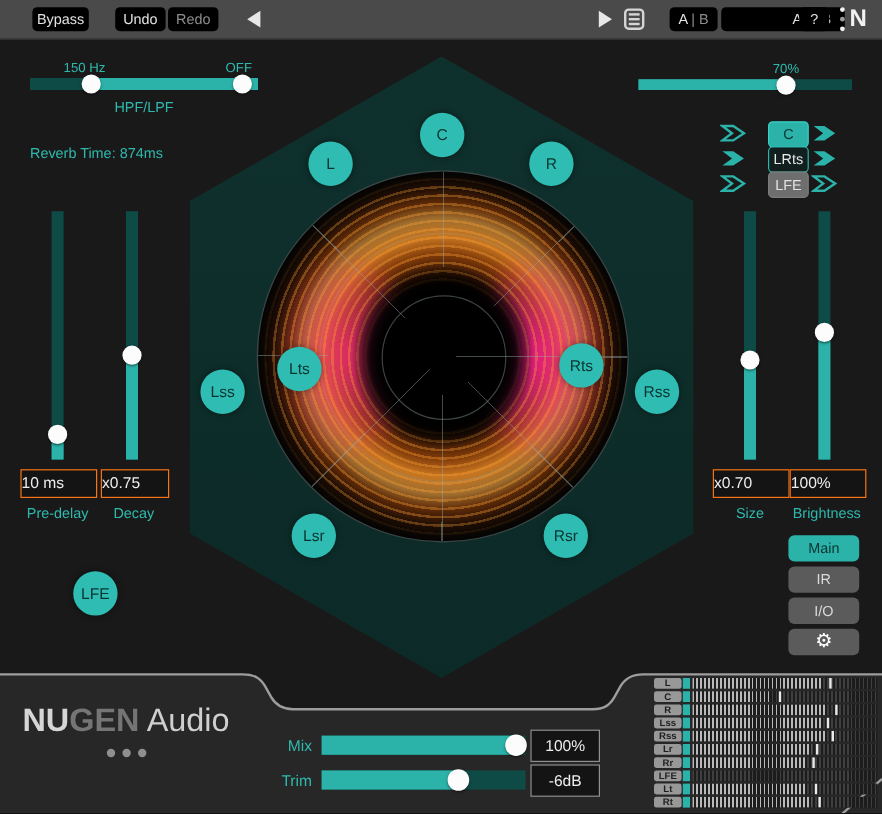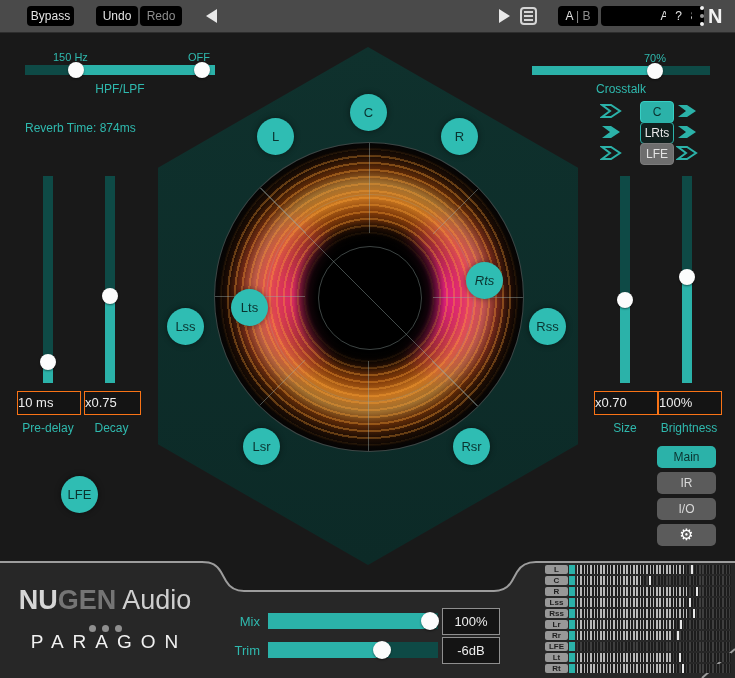--- a/index.html
+++ b/index.html
@@ -147,21 +147,21 @@
     <div class="center-hole"></div>
     <div class="grid-circle" style="left:103px;top:103px;width:102px;height:102px;"></div>
     <div class="grid-circle" style="left:51px;top:51px;width:206px;height:206px;border-color:rgba(150,168,165,.25);"></div>
     <div class="spokes"></div>
   </div>
 
   <div class="puck" style="left:350px;top:94px;">C</div>
   <div class="puck" style="left:257px;top:118px;">L</div>
   <div class="puck" style="left:441px;top:118px;">R</div>
   <div class="puck" style="left:231px;top:277px;margin-top:12px;">Lts</div>
-  <div class="puck" style="left:466px;top:262px;font-style:italic;">Rts</div>
+  <div class="puck" style="left:466px;top:286px;">Rts</div>
   <div class="puck" style="left:167px;top:308px;">Lss</div>
   <div class="puck" style="left:529px;top:308px;">Rss</div>
   <div class="puck" style="left:243px;top:428px;">Lsr</div>
   <div class="puck" style="left:453px;top:428px;">Rsr</div>
   <div class="puck" style="left:61px;top:476px;">LFE</div>
 
   <div class="slabel teal" style="left:53px;top:51px;">150 Hz</div>
   <div class="slabel teal" style="left:188px;top:51px;">OFF</div>
   <div class="hslider" style="left:25px;top:65px;width:190px;height:10px;">
     <div class="darkseg" style="left: 0px; width: 27%;"></div>
@@ -169,21 +169,20 @@
     <div class="knob" style="left: 93%;"></div>
   </div>
   <div class="slabel teal" style="left:25px;top:82px;width:190px;text-align:center;font-size:12px;">HPF/LPF</div>
   <div class="slabel teal" style="left:25px;top:121px;font-size:12px;">Reverb Time: 874ms</div>
 
   <div class="slabel teal" style="left:632px;top:52px;width:46px;text-align:center;">70%</div>
   <div class="hslider" style="left:532px;top:66px;width:178px;height:9px;background:#0e4a46;">
     <div class="ffill" style="position: absolute; left: 0px; top: 0px; bottom: 0px; background: rgb(43, 178, 169); width: 69%;"></div>
     <div class="knob" style="left: 69%;"></div>
   </div>
-  <div class="slabel teal" style="left:532px;top:82px;width:178px;text-align:center;font-size:12px;">Crosstalk</div>
 
   <svg class="chev" style="left:600px;top:103px;" viewBox="0 0 24 16">
     <polygon points="2,2 11,2 20,8 11,14 2,14 10,8" fill="none" stroke="#2bb2a9" stroke-width="2"></polygon>
     </svg>
   <div class="route-btn route-active" style="left:640px;top:101px;">C</div>
   <svg class="chev" style="left:676px;top:103px;" viewBox="0 0 24 16">
     <polygon points="2,2 11,2 20,8 11,14 2,14 10,8" fill="#2bb2a9"></polygon>
     </svg>
 
   <svg class="chev" style="left:600px;top:124px;" viewBox="0 0 24 16">
@@ -236,21 +235,20 @@
   <svg class="footer-svg" viewBox="0 0 735 678">
     <path d="M0,562 H202 C212,562 217,565 221,572 L226,581 C230,588 236,591 244,591 H494 C503,591 508,588 512,581 L517,572 C521,565 527,562 536,562 H735 V678 H0 Z" fill="#272727"></path>
     <path d="M0,562 H202 C212,562 217,565 221,572 L226,581 C230,588 236,591 244,591 H494 C503,591 508,588 512,581 L517,572 C521,565 527,562 536,562 H735" fill="none" stroke="#9d9d9d" stroke-width="2"></path>
     <path d="M702,678 L735,649" fill="none" stroke="#9d9d9d" stroke-width="2"></path>
   </svg>
 
   <div class="brand">
     <span class="nu">NU</span><span class="gen">GEN</span><span class="audio"> Audio</span>
   </div>
   <div class="brand-dots"><i></i><i></i><i></i></div>
-  <div class="product">PARAGON</div>
 
   <div class="mixtrim-label teal" style="left:220px;top:614px;">Mix</div>
   <div class="fslider" style="top:613px;">
     <div class="ffill" style="width: 95%;"></div>
     <div class="knob" style="left: 95%;"></div>
   </div>
   <div class="fvalbox" style="top:608px;">100%</div>
 
   <div class="mixtrim-label teal" style="left:220px;top:643px;">Trim</div>
   <div class="fslider" style="top:642px;">

